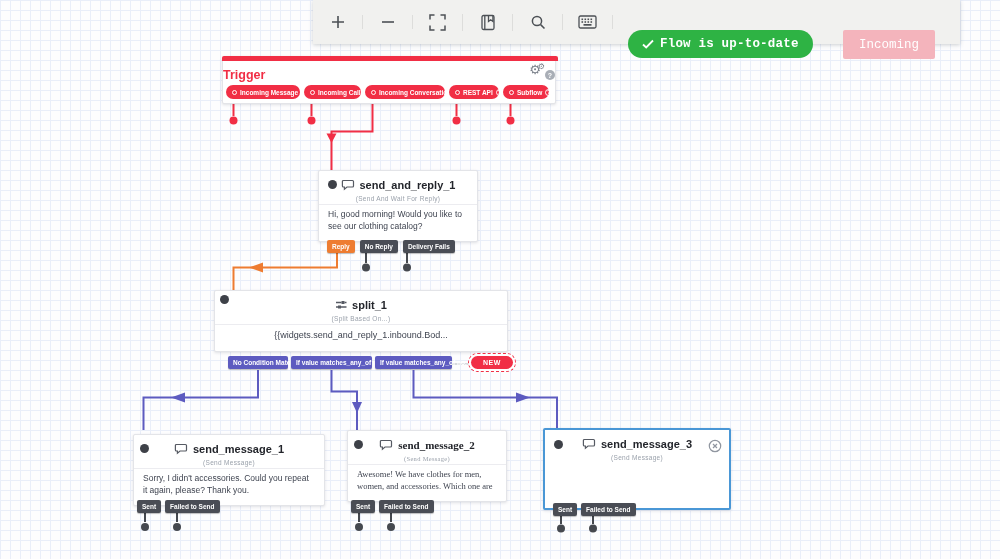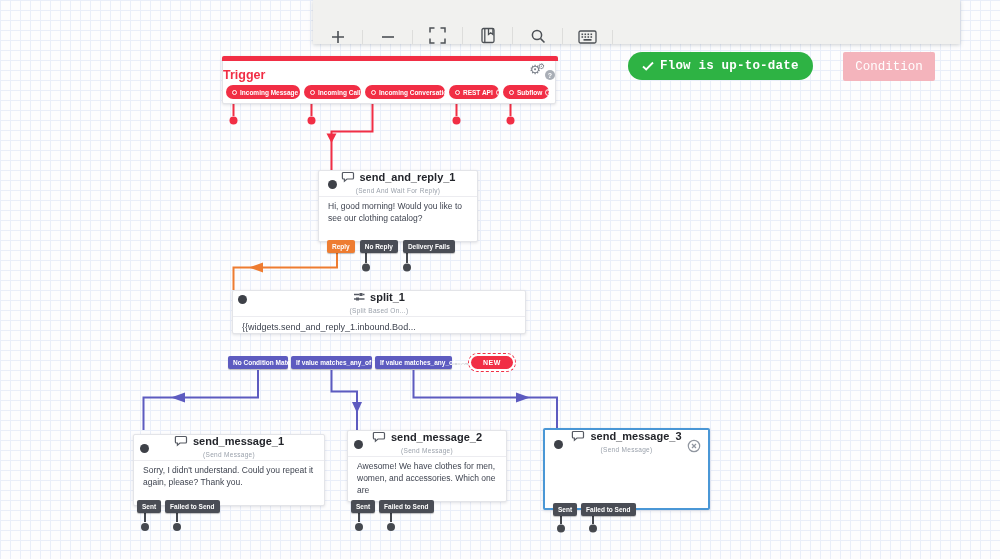--- a/index.html
+++ b/index.html
@@ -14,21 +14,21 @@
     background-color:#fdfdfe;
     background-image:
       linear-gradient(#e9eef9 1px, transparent 1px),
       linear-gradient(90deg, #e9eef9 1px, transparent 1px);
     background-size:10px 10px;
   }
   
   #toolbar {
     position:absolute; left:313px; top:0; width:647px; height:44px;
     background:#f1f1ef; box-shadow:0 1px 4px rgba(60,70,80,.25);
-    display:flex; align-items:flex-end; z-index:30;font-family:Liberation Mono, monospace;
+    display:flex; align-items:center; z-index:30;font-family:Liberation Mono, monospace;
   }
   .tb-cell {
     width:50px; display:flex; align-items:center; justify-content:center;
     border-right:1px solid #dddddb; cursor:pointer; color:#4c5055;
   }
   .tb-rest { flex:1; position:relative; }
   .status-pill {
     position:absolute; left:15px; top:8px; height:28px;
     background:#2eb344; color:#fff; border-radius:14px;
     display:flex; align-items:center; gap:6px; padding:0 14px;
@@ -44,30 +44,30 @@
     position:absolute; background:#fff; border:1px solid #e3e4e8; border-radius:2px;
     box-shadow:0 1px 3px rgba(40,50,70,.14); z-index:10;
   }
   .card.selected { border:2px solid #4a97d6; }
   .input-dot {
     position:absolute; width:9px; height:9px; border-radius:50%;
     background:#3e4148; cursor:pointer;
   }
   .w-title {
     display:flex; align-items:center; justify-content:center; gap:5px;
-    font-size:11px; font-weight:bold; color:#23252b; margin-top:0;
+    font-size:11px; font-weight:bold; color:#23252b; margin-top:8px;
   }
   .w-sub {
     text-align:center; font-size:6.5px; color:#9aa1ab; margin-top:4px; letter-spacing:.3px;
   }
   .w-body {
     border-top:1px solid #ececf0; margin-top:2px; padding:4px 9px 0 9px;
     font-size:8.5px; color:#3f4450; line-height:1.4;
   }
-  .w-body.center { }
+  .w-body.center { text-align:center; }
   
   .tabs { position:absolute; display:flex; z-index:12; }
   .tab {
     background:#4a4d55; color:#fff; font-size:6.5px; font-weight:bold;
     padding:3px 5px; border-radius:2px; white-space:nowrap;
     box-shadow:0 1px 1px rgba(0,0,0,.25); cursor:pointer; text-align:center;
   }
   .tab.orange { background:#ee7c31; }
   .tab.purple { background:#5d5bc0; }
   
@@ -213,21 +213,21 @@
         </g>
       </svg>
     </div>
     <div class="tb-rest">
       <div class="status-pill">
         <svg class="icon" width="12" height="10">
             <path d="M1 5.5l3.2 3L11 1.5" fill="none" stroke="#fff" stroke-width="1.8"></path>
           </svg>
         <span>Flow is up-to-date</span>
       </div>
-      <button class="publish-btn">Condition</button>
+      <button class="publish-btn">Incoming</button>
     </div>
   </div>
 
   <div class="card" id="trigger-card">
     <div class="trigger-bar"></div>
     <div class="trigger-title">
       <span>Trigger</span>
       <span class="help-badge"></span>
     </div>
     <div class="gear"><span>⚙<small>⚙</small></span></div>
@@ -270,21 +270,21 @@
     </div>
     <div class="w-sub">(Send And Wait For Reply)</div>
     <div class="w-body">Hi, good morning! Would you like to see our clothing catalog?</div>
   </div>
   <div class="tabs" style="left:327px;top:240px;gap:5px;">
     <span class="tab orange">Reply</span>
     <span class="tab">No Reply</span>
     <span class="tab">Delivery Fails</span>
   </div>
 
-  <div class="card" style="left:232px;top:290px;width:294px;height:44px;">
+  <div class="card" style="left:214px;top:290px;width:294px;height:62px;">
     <span class="input-dot" style="left:5px;top:4px;"></span>
     <div class="w-title">
       <svg class="icon" width="12" height="10">
         <g stroke="#565a63" stroke-width="1.4" fill="none">
           <path d="M1 2.5h5.5M9.5 2.5h2"></path>
             <path d="M1 7h2M6 7h5.5"></path>
         </g>
         <rect x="6.5" y="1" width="3" height="3" fill="#565a63"></rect>
         <rect x="3" y="5.5" width="3" height="3" fill="#565a63"></rect>
       </svg>
@@ -304,44 +304,44 @@
 
   <div class="card" style="left:133px;top:434px;width:192px;height:72px;">
     <span class="input-dot" style="left:6px;top:9px;"></span>
     <div class="w-title">
       <svg class="icon" width="14" height="12" fill="none" stroke="#565a63" stroke-width="1.2">
         <path d="M2.5 1.5h9a1 1 0 0 1 1 1v4.5a1 1 0 0 1-1 1H6l-2.6 2.2V8h-1a1 1 0 0 1-1-1V2.5a1 1 0 0 1 1-1z"></path>
       </svg>
       <span>send_message_1</span>
     </div>
     <div class="w-sub">(Send Message)</div>
-    <div class="w-body">Sorry, I didn't understand. Could you repeat it again, please? Thank you.</div>
+    <div class="w-body">Sorry, I didn't accessories. Could you repeat it again, please? Thank you.</div>
   </div>
   <div class="tabs" style="left:137px;top:500px;gap:4px;">
     <span class="tab">Sent</span>
     <span class="tab">Failed to Send</span>
   </div>
 
-  <div class="card" style="left:347px;top:430px;width:160px;height:72px;">
+  <div class="card" style="left:347px;top:430px;width:160px;height:72px;font-family:Liberation Serif, serif;">
     <span class="input-dot" style="left:6px;top:9px;"></span>
     <div class="w-title">
       <svg class="icon" width="14" height="12" fill="none" stroke="#565a63" stroke-width="1.2">
         <path d="M2.5 1.5h9a1 1 0 0 1 1 1v4.5a1 1 0 0 1-1 1H6l-2.6 2.2V8h-1a1 1 0 0 1-1-1V2.5a1 1 0 0 1 1-1z"></path>
       </svg>
       <span>send_message_2</span>
     </div>
     <div class="w-sub">(Send Message)</div>
     <div class="w-body">Awesome! We have clothes for men, women, and accessories. Which one are</div>
   </div>
   <div class="tabs" style="left:351px;top:500px;gap:4px;">
     <span class="tab">Sent</span>
     <span class="tab">Failed to Send</span>
   </div>
 
-  <div class="card selected" style="left:543px;top:428px;width:167px;height:82px;">
+  <div class="card selected" style="left:543px;top:428px;width:188px;height:82px;">
     <span class="input-dot" style="left:9px;top:10px;"></span>
     <div class="w-title">
       <svg class="icon" width="14" height="12" fill="none" stroke="#565a63" stroke-width="1.2">
         <path d="M2.5 1.5h9a1 1 0 0 1 1 1v4.5a1 1 0 0 1-1 1H6l-2.6 2.2V8h-1a1 1 0 0 1-1-1V2.5a1 1 0 0 1 1-1z"></path>
       </svg>
       <span>send_message_3</span>
     </div>
     <span class="close-btn">
       <svg class="icon" width="14" height="14" fill="none" stroke="#9096a0" stroke-width="1.2">
         <circle cx="7" cy="7" r="5.7"></circle>

